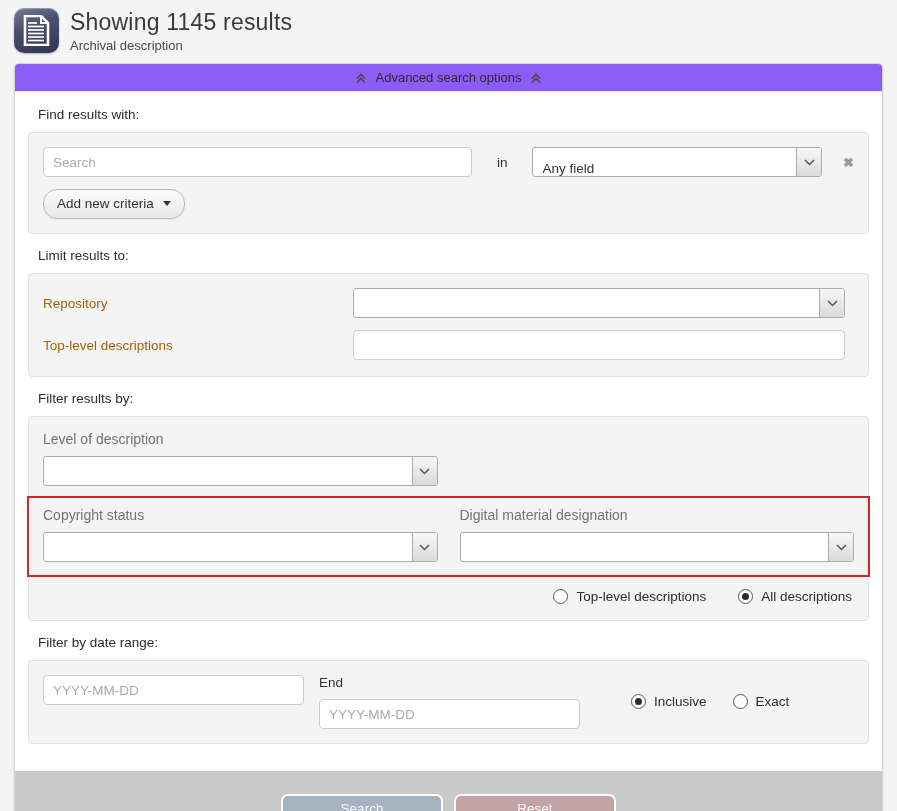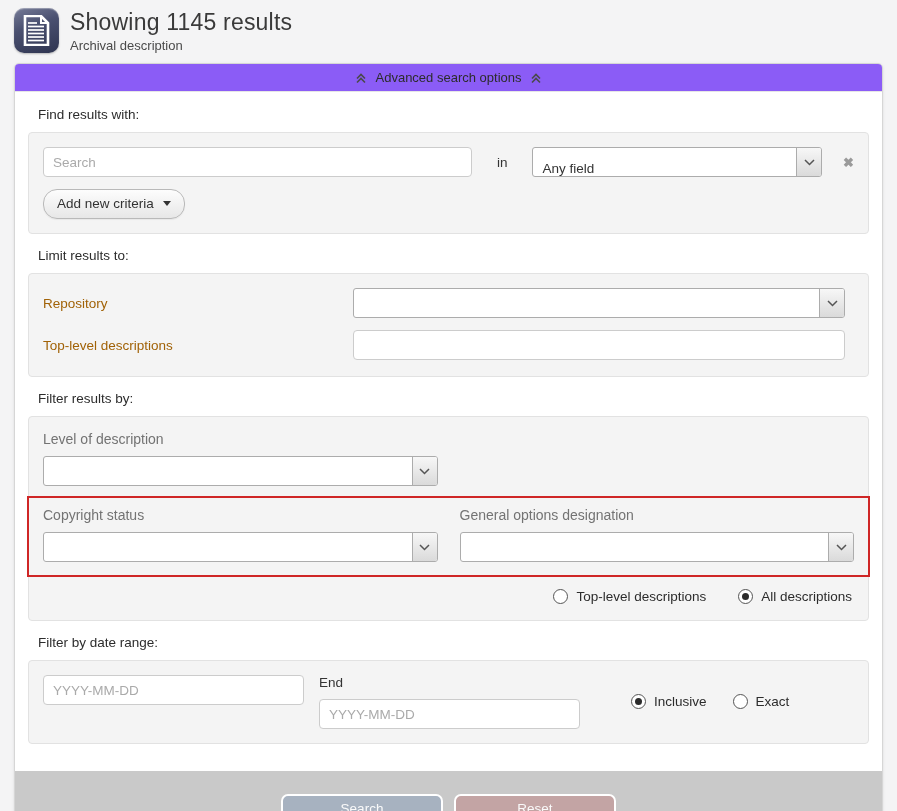--- a/index.html
+++ b/index.html
@@ -218,21 +218,21 @@
             <div class="select-box">
               <span></span>
               <span class="select-arrow">
                 <svg width="11" height="7" viewBox="0 0 11 7">
                     <path d="M1 1 l4.5 4.5 L10 1" fill="none" stroke="#555" stroke-width="1.5"></path>
                   </svg>
               </span>
             </div>
           </div>
           <div class="field-cell">
-            <div class="cell-label">General options designation</div>
+            <div class="cell-label">Digital material designation</div>
             <div class="select-box">
               <span></span>
               <span class="select-arrow">
                 <svg width="11" height="7" viewBox="0 0 11 7">
                     <path d="M1 1 l4.5 4.5 L10 1" fill="none" stroke="#555" stroke-width="1.5"></path>
                   </svg>
               </span>
             </div>
           </div>
         </div>

